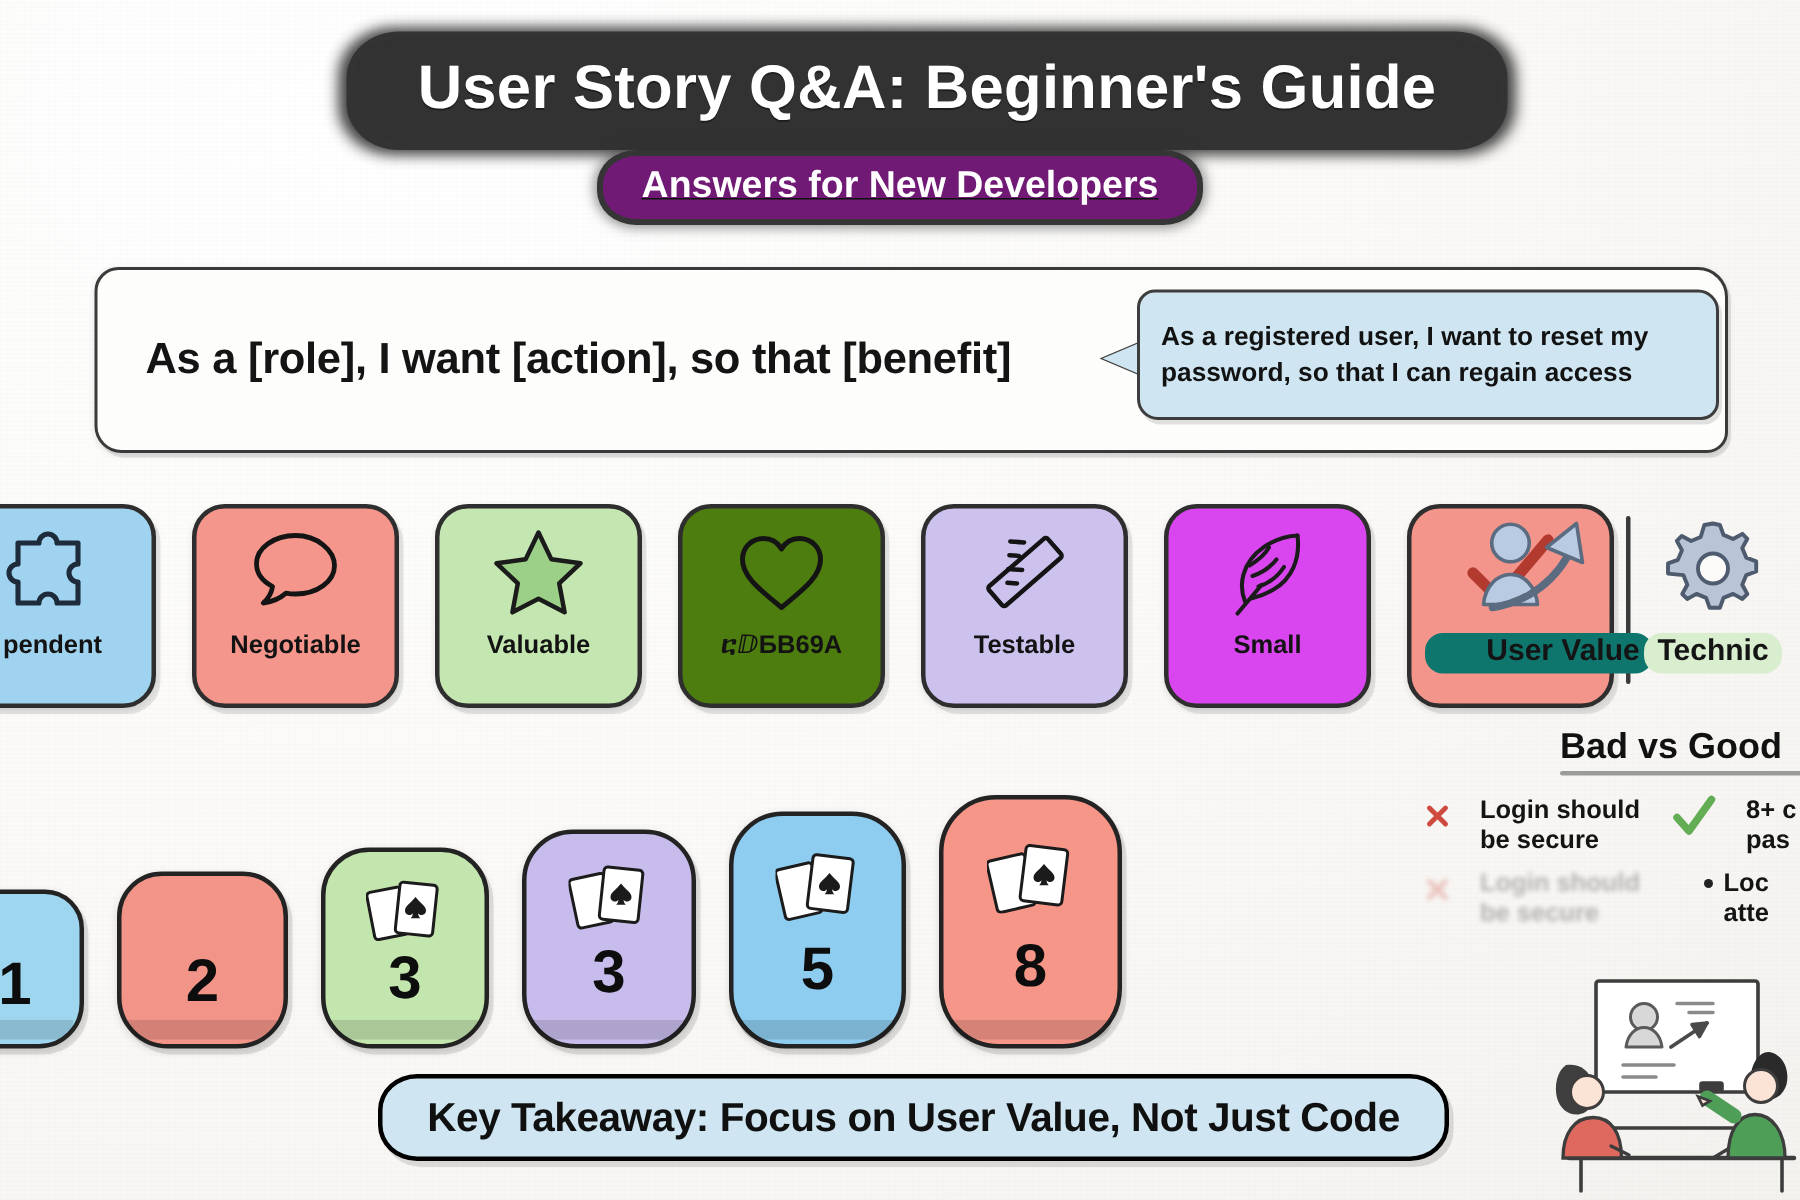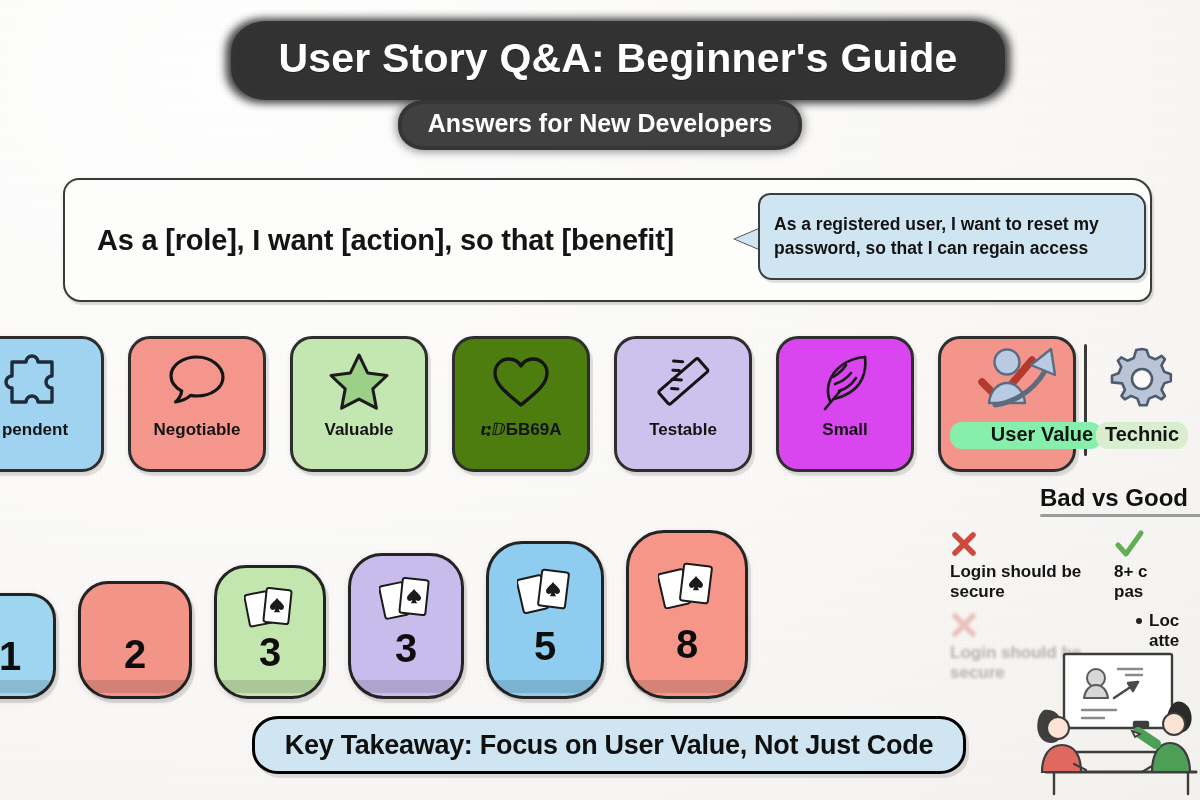--- a/index.html
+++ b/index.html
@@ -42,22 +42,23 @@
     background:#333;
     filter:blur(5px);opacity:.85;z-index:-1;
   }
   .title-text{
     font-size:41px;font-weight:bold;color:#fff;letter-spacing:.2px;
     text-shadow:0 1px 0 rgba(0,0,0,.4);white-space:nowrap;
   }
   .sub-wrap{position:absolute;left:0;right:0;top:104px;text-align:center;}
   .sub-band{
     display:inline-block;position:relative;
-    padding:5px 26px 8px 26px;border-radius:22px/19px;background:#404040;
+    padding:5px 26px 8px 26px;border-radius:22px/19px;background:#701a75;
     box-shadow:0 0 0 4px #353535, 0 0 8px 6px rgba(45,45,45,.5);
+    text-decoration:underline;
   }
   .sub-band:before{
     content:"";position:absolute;inset:-5px -8px -6px -8px;border-radius:26px/22px;
     background:#333;filter:blur(4px);opacity:.85;z-index:-1;
   }
   .sub-text{font-size:25px;font-weight:bold;color:#fff;white-space:nowrap;}
 
   
   .tpl-box{
     position:absolute;left:63px;top:178px;width:1085px;height:120px;
@@ -106,30 +107,30 @@
   }
   .icard svg{display:block;}
 
   
   .axis{position:absolute;left:968px;top:336px;width:232px;height:132px;display:flex;}
   .axis-col{width:116px;position:relative;display:flex;flex-direction:column;
             align-items:center;justify-content:flex-start;}
   .axis-sep{position:absolute;left:116px;top:8px;width:2.5px;height:112px;background:#3a3a3a;border-radius:2px;}
   .axis-ico{height:86px;display:flex;align-items:center;justify-content:center;}
   .axis-lbl{font-size:20px;font-weight:bold;color:#141414;padding:1px 9px 3px 9px;border-radius:12px;white-space:nowrap;}
-  .hl-blue{background:#86efac;padding-left:41px;}
+  .hl-blue{background:#0f766e;padding-left:41px;}
   .hl-green{background:#d8eece;}
 
   
   .bvg{position:absolute;left:1040px;top:484px;}
   .bvg-title{font-size:24px;font-weight:bold;color:#111;white-space:nowrap;}
   .bvg-rule{width:168px;height:3px;background:#9b9b9b;border-radius:2px;margin-top:2px;filter:blur(.5px);}
   .bvg-body{position:absolute;left:-90px;top:46px;display:flex;gap:14px;}
   .bvg-col{width:150px;}
-  .bvg-row{display:flex;gap:4px;align-items:flex-start;margin-bottom:10px;flex-direction:column;}
+  .bvg-row{display:flex;gap:20px;align-items:flex-start;margin-bottom:10px;}
   .bvg-row.ghost{opacity:.30;filter:blur(1.6px);}
   .bvg-txt{font-size:17px;font-weight:bold;line-height:1.16;color:#141414;}
   .bvg-bullet{display:flex;gap:7px;align-items:flex-start;margin-left:22px;}
   .dot{width:6px;height:6px;border-radius:50%;background:#222;margin-top:7px;flex:none;}
 
   
   .fib-row{position:absolute;left:-36px;top:530px;display:flex;align-items:flex-end;gap:22px;}
   .fcard{
     position:relative;border:3.5px solid #232323;
     display:flex;flex-direction:column;align-items:center;justify-content:flex-end;

